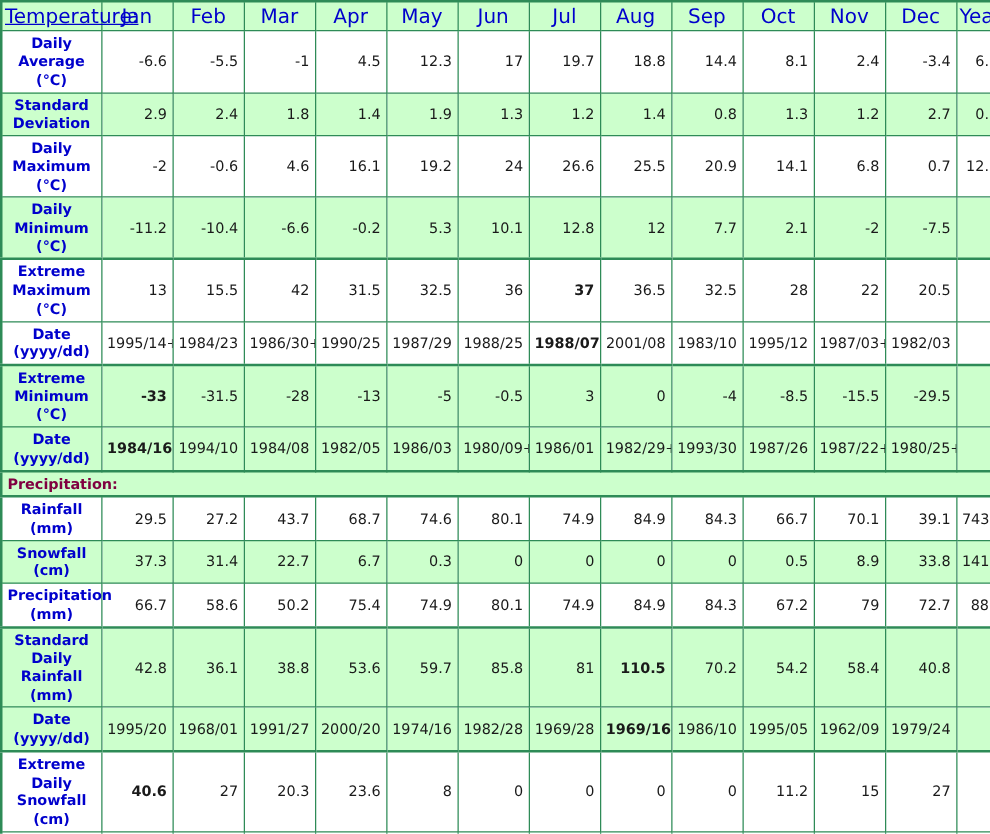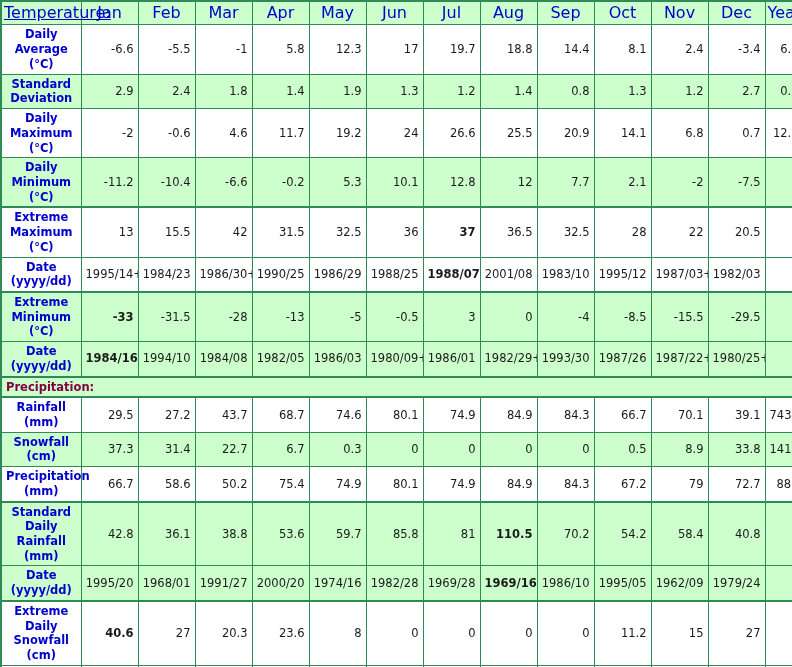--- a/index.html
+++ b/index.html
@@ -117,21 +117,21 @@
         <th>Oct</th>
         <th>Nov</th>
         <th>Dec</th>
         <th>Year</th>
       </tr>
       <tr class="plain">
         <td class="rowlabel">Daily Average (°C)</td>
         <td class="val">-6.6</td>
         <td class="val">-5.5</td>
         <td class="val">-1</td>
-        <td class="val">5.8</td>
+        <td class="val">4.5</td>
         <td class="val">12.3</td>
         <td class="val">17</td>
         <td class="val">19.7</td>
         <td class="val">18.8</td>
         <td class="val">14.4</td>
         <td class="val">8.1</td>
         <td class="val">2.4</td>
         <td class="val">-3.4</td>
         <td class="val">6.8</td>
       </tr>
@@ -149,21 +149,21 @@
         <td class="val">1.3</td>
         <td class="val">1.2</td>
         <td class="val">2.7</td>
         <td class="val">0.7</td>
       </tr>
       <tr class="plain">
         <td class="rowlabel">Daily Maximum (°C)</td>
         <td class="val">-2</td>
         <td class="val">-0.6</td>
         <td class="val">4.6</td>
-        <td class="val">11.7</td>
+        <td class="val">16.1</td>
         <td class="val">19.2</td>
         <td class="val">24</td>
         <td class="val">26.6</td>
         <td class="val">25.5</td>
         <td class="val">20.9</td>
         <td class="val">14.1</td>
         <td class="val">6.8</td>
         <td class="val">0.7</td>
         <td class="val">12.6</td>
       </tr>
@@ -198,21 +198,21 @@
         <td class="val">22</td>
         <td class="val">20.5</td>
         <td class="val"></td>
       </tr>
       <tr class="plain">
         <td class="rowlabel">Date (yyyy/dd)</td>
         <td class="val">1995/14+</td>
         <td class="val">1984/23</td>
         <td class="val">1986/30+</td>
         <td class="val">1990/25</td>
-        <td class="val">1986/29</td>
+        <td class="val">1987/29</td>
         <td class="val">1988/25</td>
         <td class="val bold">1988/07</td>
         <td class="val">2001/08</td>
         <td class="val">1983/10</td>
         <td class="val">1995/12</td>
         <td class="val">1987/03+</td>
         <td class="val">1982/03</td>
         <td class="val"></td>
       </tr>
       <tr class="shade thick-top">

